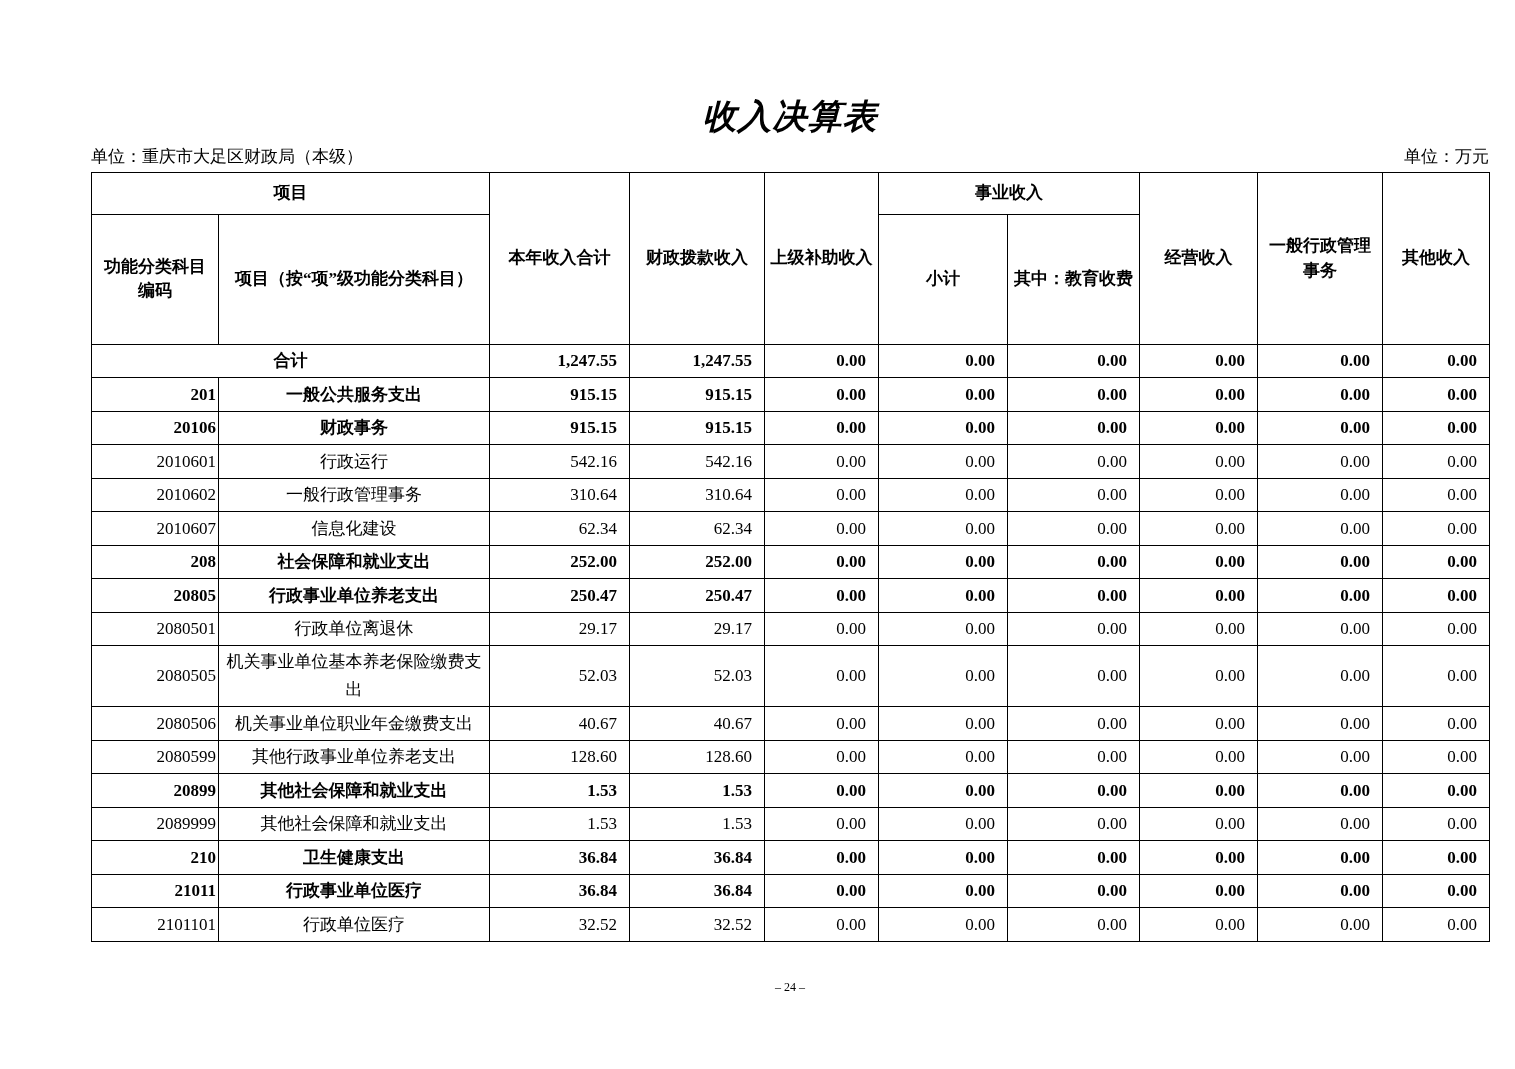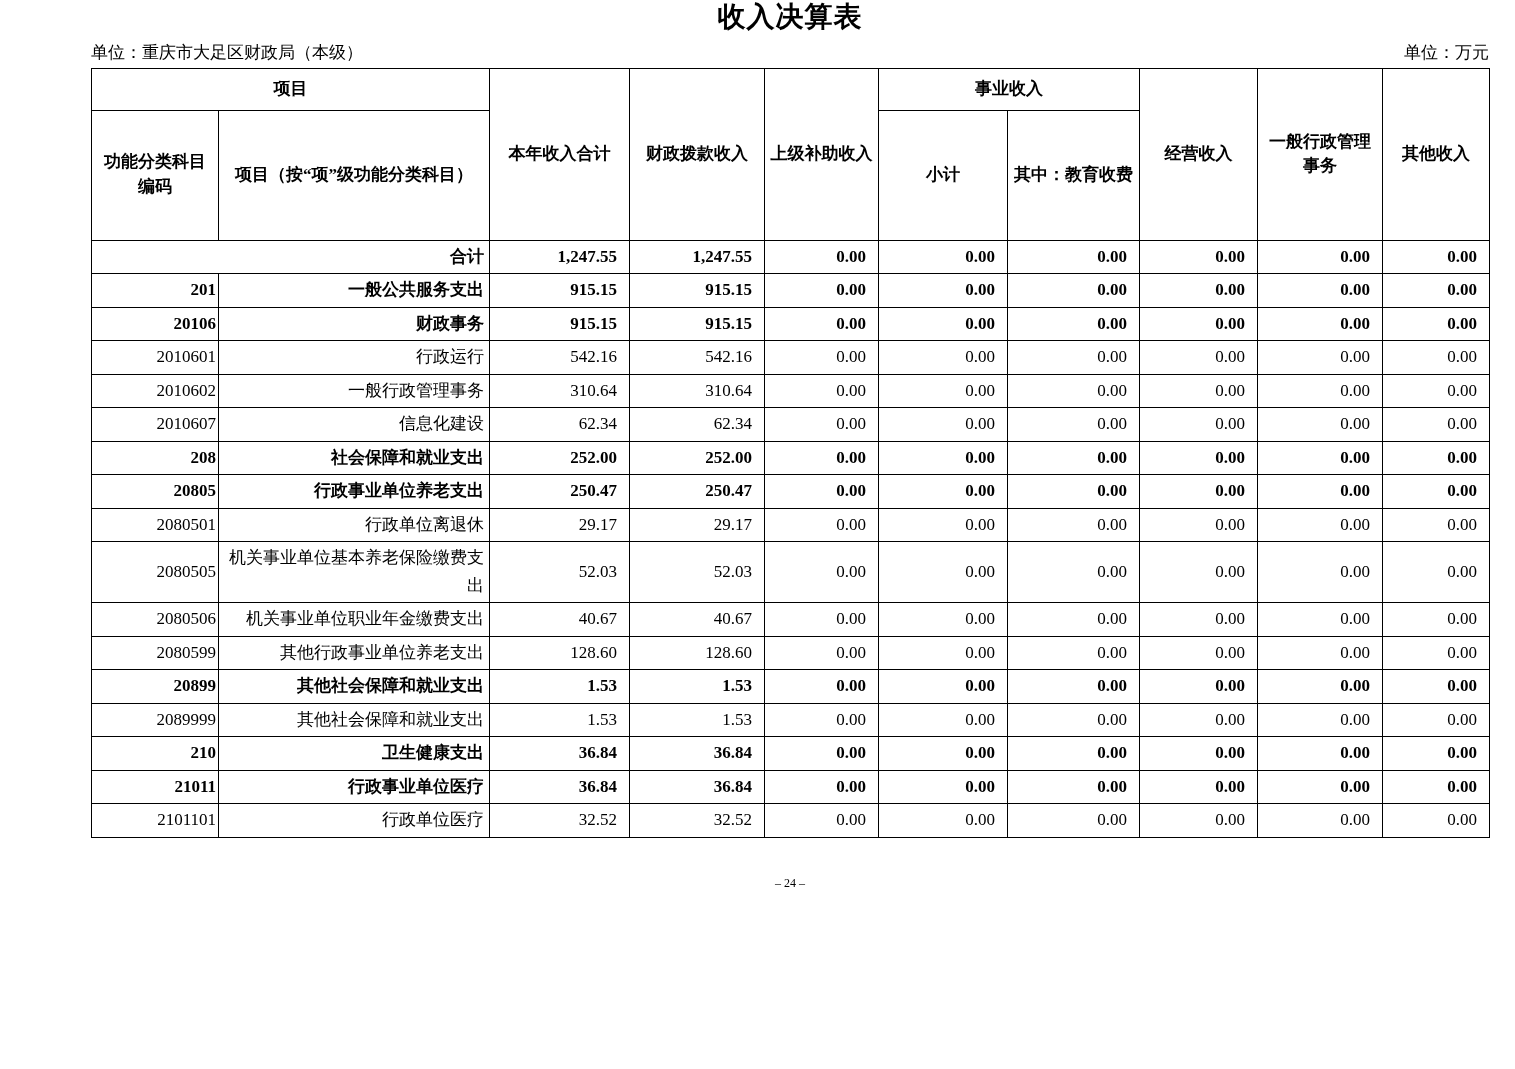--- a/index.html
+++ b/index.html
@@ -11,25 +11,26 @@
     position: relative;
     width: 1515px; height: 1069px;
     background: #ffffff;
     overflow: hidden;
   }
   .content {
     width: 1398px;
     margin-left: 91px;
   }
   .doc-title {
-    margin: 0; 
-    font-size: 28px; font-weight: bold;
+    margin: 0; padding-top: 97px;
+    font-size: 34px; font-weight: bold;
     text-align: center;
     letter-spacing: 1px;
     line-height: 1.2;
+    font-style: italic;
   }
   .table-code-line {
     margin-top: 24px;
     font-size: 17px;
     text-align: right;
     line-height: 1.2;
   }
   .unit-line {
     display: flex;
     justify-content: space-between;
@@ -58,21 +59,21 @@
   }
   tr.head-row-1 { height: 40px; }
   tr.head-row-2 { height: 130px; }
   tbody tr { height: 33.5px; }
   tbody td {
     font-size: 17px;
     vertical-align: middle;
     line-height: 28px;
   }
   td.code-cell  { text-align: right;  padding: 2px 2px 2px 5px; }
-  td.name-cell  { text-align: right;  padding: 2px 5px; }
+  td.name-cell  { text-align: center;  padding: 2px 5px; }
   td.total-cell { }
   td.value-cell { text-align: right; padding: 2px 12px 2px 2px; }
   tr.bold td { font-weight: bold; }
   .page-footer {
     margin-top: 38px;
     text-align: center;
     font-size: 12px;
     line-height: 1.2;
   }
 </style>

